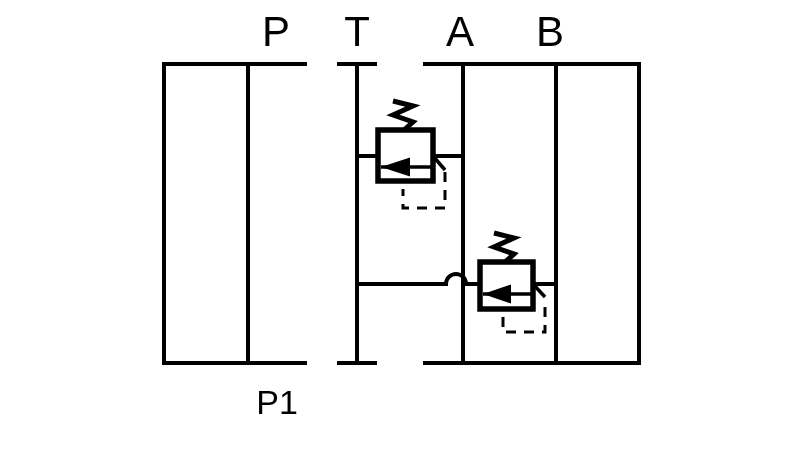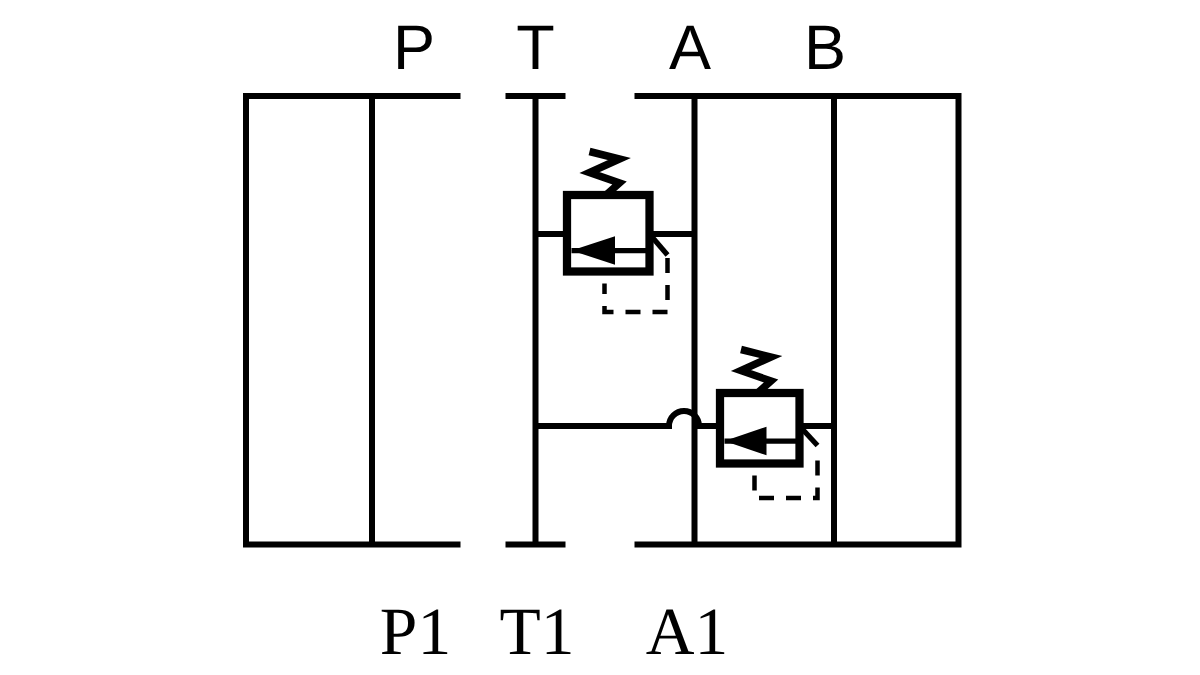--- a/index.html
+++ b/index.html
@@ -22,35 +22,33 @@
   }
   .port-label {
     position: absolute;
     transform: translateX(-50%);
     color: #000000;
     white-space: nowrap;
     line-height: 1.1;
     user-select: none;
   }
   .port-label.top-row { font-size: 42px; top: 9px; }
-  .port-label.bottom-row { font-size: 45px; top: 397px; font-family: Liberation Serif, serif; }
+  .port-label.bottom-row { font-size: 34px; top: 384px; }
 </style>
 </head>
 <body>
 
 <div class="stage">
 
   <span class="port-label top-row" style="left:276px">P</span>
   <span class="port-label top-row" style="left:357px">T</span>
   <span class="port-label top-row" style="left:460px">A</span>
   <span class="port-label top-row" style="left:550px">B</span>
 
   <span class="port-label bottom-row" style="left:277px">P1</span>
-  <span class="port-label bottom-row" style="left:358px">T1</span>
-  <span class="port-label bottom-row" style="left:458px">A1</span>
 
   <svg class="schematic-svg" width="800" height="450" viewBox="0 0 800 450">
     <g stroke="#000000" fill="none">
 
       <path d="M307 64 H164 V363 H307" stroke-width="4"></path>
       <path d="M423 64 H639 V363 H423" stroke-width="4"></path>
 
       <line x1="337" y1="64" x2="377" y2="64" stroke-width="4"></line>
       <line x1="337" y1="363" x2="377" y2="363" stroke-width="4"></line>
 

